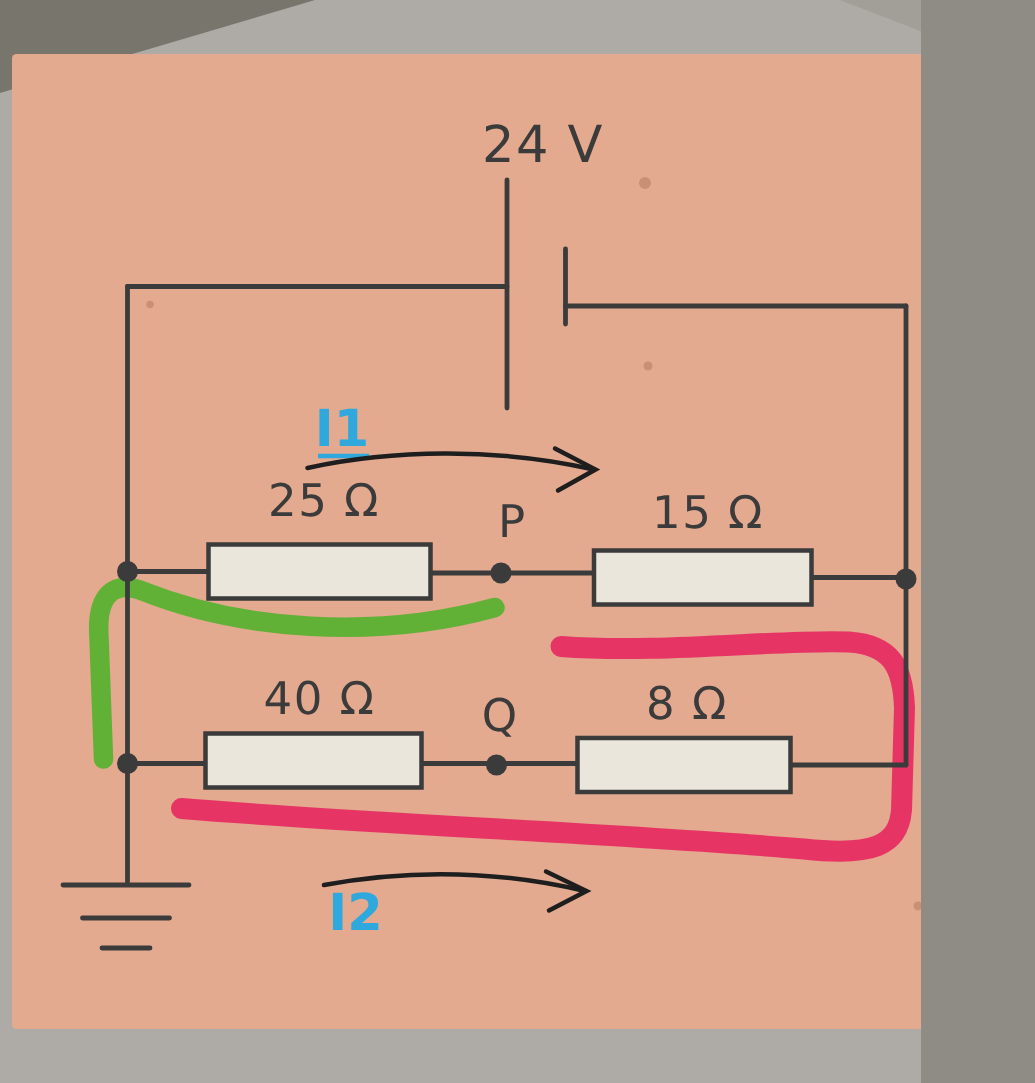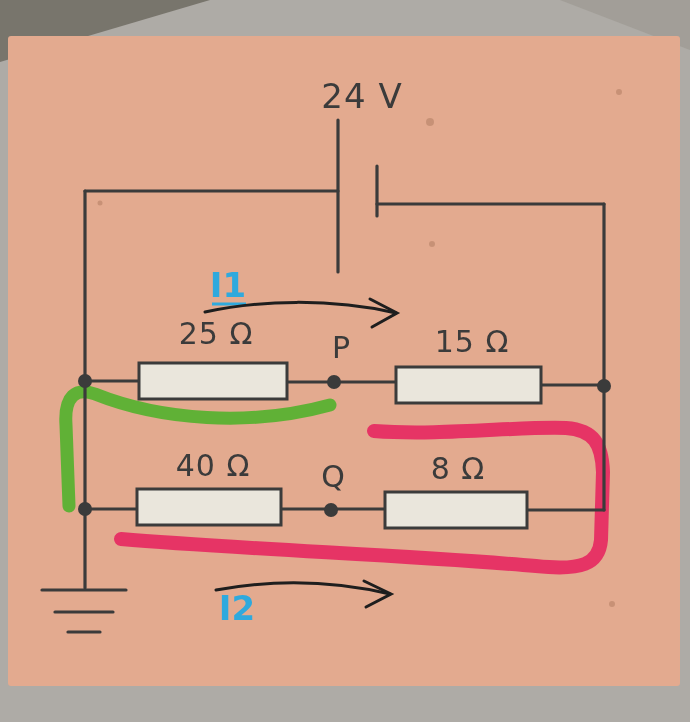--- a/index.html
+++ b/index.html
@@ -1,16 +1,16 @@
 <!DOCTYPE html>
 <html><head>
 <meta charset="utf-8">
 <style>
   html,body{margin:0;padding:0;background:#8f8c86;}
-  .photo{position:relative;width:690px;height:722px;overflow:hidden;
+  .photo{position:relative;width:614px;height:722px;overflow:hidden;
          font-family:"DejaVu Sans",sans-serif;}
   svg text{font-family:"DejaVu Sans",sans-serif;}
   .lbl{font-size:30px;letter-spacing:1px;}
   .volt{font-size:34px;letter-spacing:1px;}
   .cur{font-size:34px;font-weight:bold;}
   .node-lbl{font-size:30px;}
 </style>
 </head>
 <body>
 

